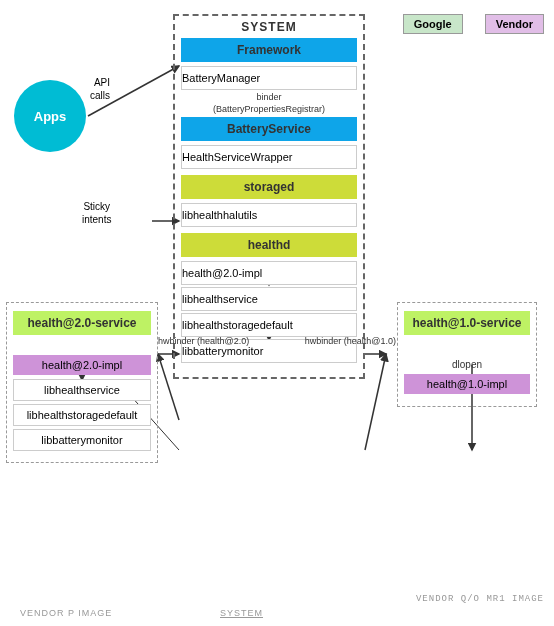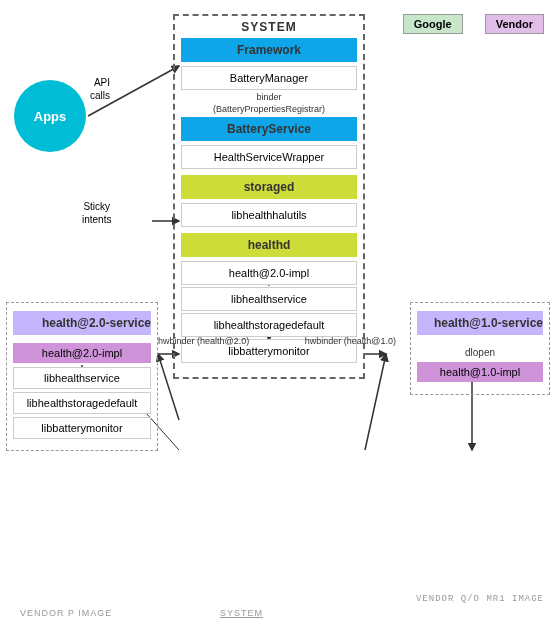--- a/index.html
+++ b/index.html
@@ -104,21 +104,20 @@
       font-weight: bold;
       padding: 5px 0;
       margin: 0 6px 4px 6px;
       font-size: 12px;
       color: #333;
     }
 
     .white-box {
       background: #fff;
       border: 1px solid #ccc;
-      text-align: center;
       padding: 5px 0;
       margin: 0 6px 2px 6px;
       font-size: 11px;
     }
 
     .lime-header {
       background: #cddc39;
       text-align: center;
       font-weight: bold;
       padding: 5px 0;
@@ -145,25 +144,25 @@
     .vendor-p-title {
       text-align: center;
       font-size: 9px;
       letter-spacing: 1px;
       color: #999;
       padding: 4px 0;
       text-transform: uppercase;
     }
 
     .purple-header {
-      background: #c4b5fd;
-      text-align: right;
+      background: #bef264;
+      text-align: center;
       font-weight: bold;
       padding: 5px 0;
-      margin: 0 6px 8px 6px;
+      margin: 0 6px 20px 6px;
       font-size: 12px;
       color: #333;
     }
 
     .purple-inner {
       background: #ce93d8;
       text-align: center;
       padding: 4px 0;
       margin: 0 6px 4px 6px;
       font-size: 11px;
@@ -175,21 +174,21 @@
       text-align: center;
       padding: 4px 0;
       margin: 0 6px 3px 6px;
       font-size: 11px;
     }
 
     
     .vendor-q-box {
       position: absolute;
       top: 302px;
-      right: 4px;
+      right: 17px;
       width: 140px;
       border: 1px dashed #999;
       padding-bottom: 8px;
     }
 
     .vendor-q-title {
       text-align: center;
       font-size: 9px;
       letter-spacing: 1px;
       color: #999;

